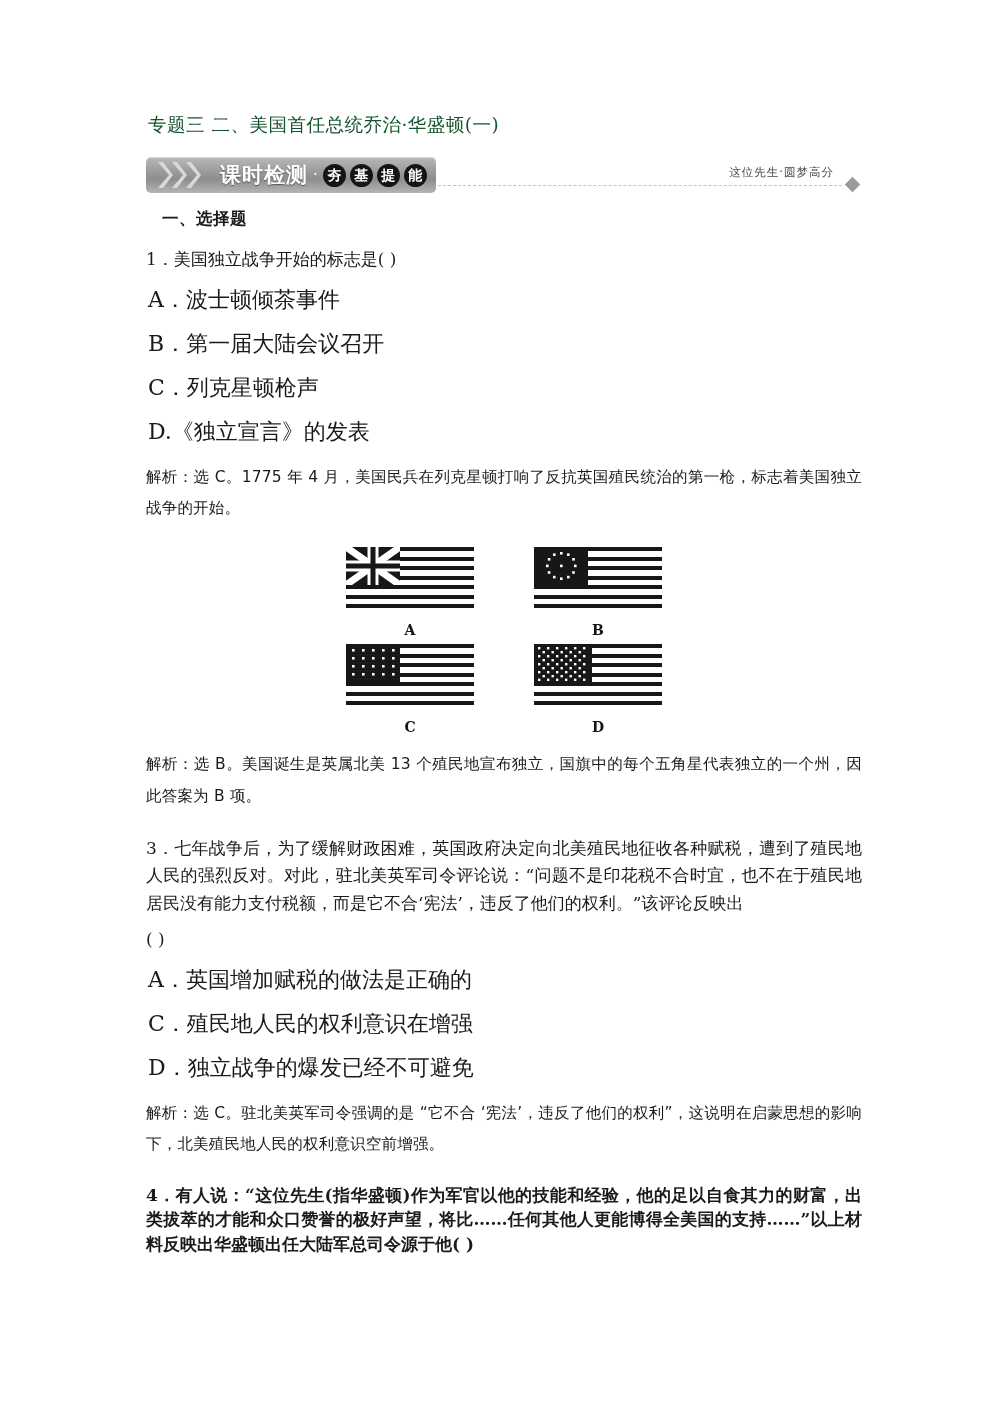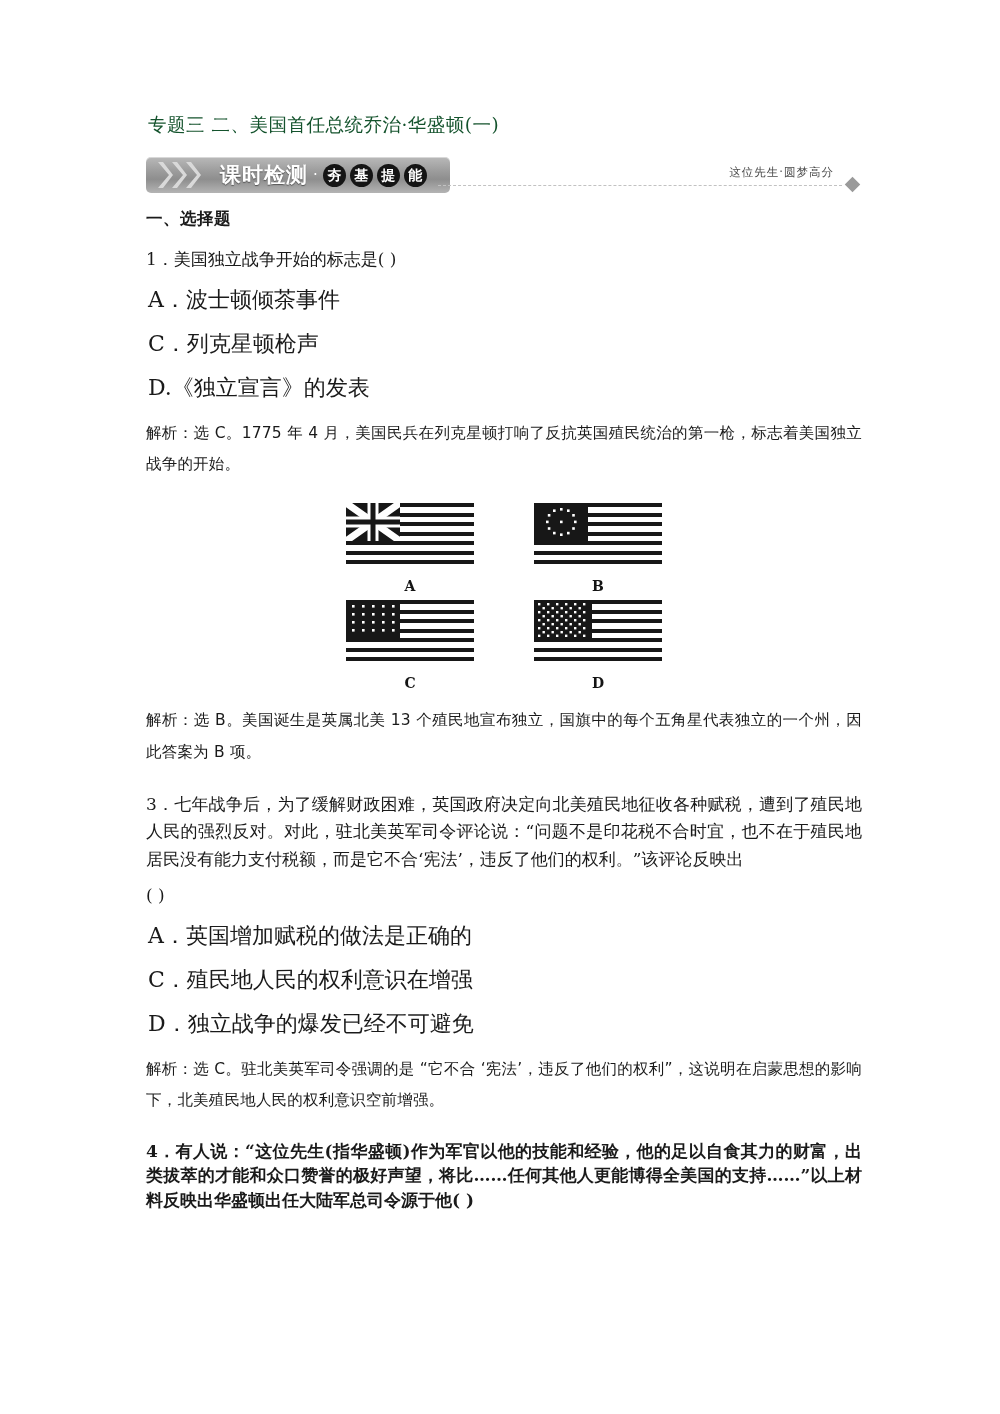--- a/index.html
+++ b/index.html
@@ -45,21 +45,20 @@
   .banner-plate {
     position: absolute;
     left: 0;
     top: 0;
     height: 36px;
     width: 290px;
     border-radius: 5px;
     background: linear-gradient(180deg, #b9b9b9 0%, #9d9d9d 38%, #8e8e8e 62%, #b4b4b4 100%);
     box-shadow: inset 0 1px 0 rgba(255,255,255,0.45);
     overflow: hidden;
-    padding-left: 14px;
   }
   .chev-wrap {
     position: absolute;
     left: 10px;
     top: 3px;
     width: 62px;
     height: 30px;
   }
   .chev {
     position: absolute;
@@ -143,21 +142,21 @@
     position: absolute;
     left: 146px;
     top: 208px;
     width: 716px;
   }
 
   .sec-head {
     font-family: "DejaVu Sans", "Liberation Sans", sans-serif;
     font-weight: bold;
     font-size: 16.5px;
-    margin: 0 0 16px 0;
+    margin: 0 0 16px 16px;
     letter-spacing: 0.5px;
   }
 
   .q-stem {
     font-size: 17px;
     line-height: 1.62;
     margin: 0 0 9px 0;
     text-align: justify;
   }
   .q-stem.tight { line-height: 1.42; font-weight: bold; }
@@ -275,20 +274,21 @@
     <div class="banner-diamond"></div>
   </div>
 
   <div class="content">
 
     <div class="sec-head">一、选择题</div>
 
     <div>
       <p class="q-stem">1．美国独立战争开始的标志是(      )</p>
       <p class="opt">A．波士顿倾茶事件</p>
+      <p class="opt">B．第一届大陆会议召开</p>
       <p class="opt">C．列克星顿枪声</p>
       <p class="opt">D.《独立宣言》的发表</p>
       <p class="analysis">解析：选 C。1775 年 4 月，美国民兵在列克星顿打响了反抗英国殖民统治的第一枪，标志着美国独立战争的开始。</p>
     </div>
 
     <div>
 
       <div class="flags">
         <div class="flag-row">
 

